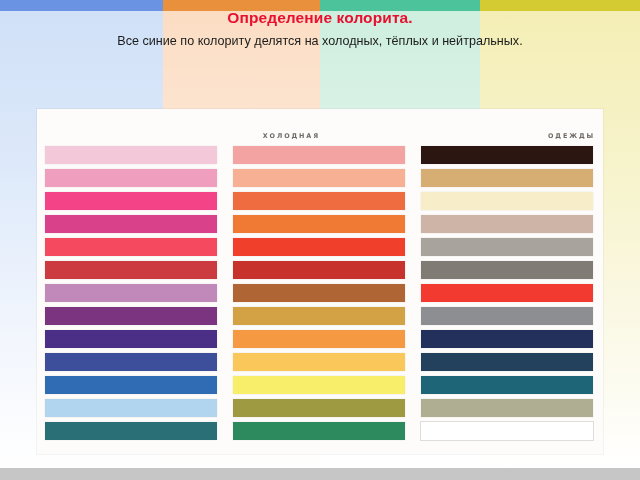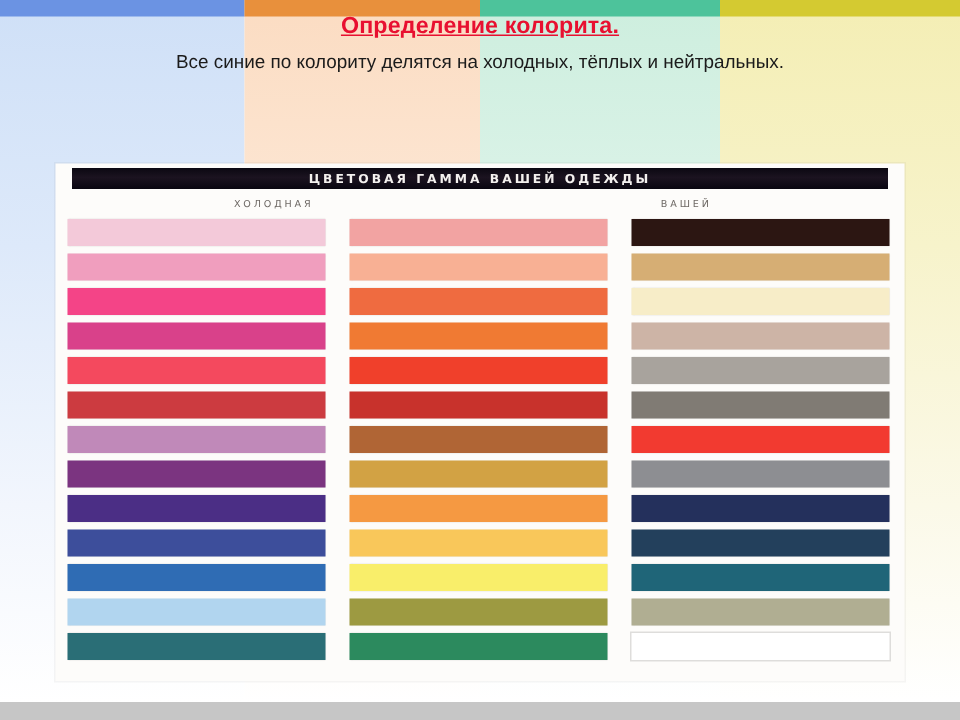--- a/index.html
+++ b/index.html
@@ -27,21 +27,21 @@
   .top-stripe span{height:100%;display:block;}
   .ts0{width:163px;background:#6b93e3;}
   .ts1{width:157px;background:#e8903c;}
   .ts2{width:160px;background:#4dc39b;}
   .ts3{width:160px;background:#d4ca31;}
 
   
   .text-block{position:absolute;left:0;top:8px;width:640px;z-index:4;text-align:center;}
   .slide-title{
     font-size:15.5px;font-weight:bold;color:#e81030;
-    letter-spacing:.1px;line-height:20px;margin:0 0 4px 0;text-decoration:underline;
+    letter-spacing:.1px;line-height:20px;margin:0 0 4px 0;
   }
   .slide-body{
     font-size:12.6px;color:#1b1b1b;line-height:19px;
     margin:0 auto;width:566px;
   }
   .slide-body .ln{display:block;white-space:pre;}
 
   
   .chart-card{
     position:absolute;left:37px;top:109px;width:566px;height:345px;
@@ -55,22 +55,22 @@
   }
   .chart-head-text{
     font-size:8.2px;font-weight:bold;color:#f3f0ee;
     letter-spacing:2.0px;white-space:nowrap;
     font-family:"DejaVu Sans",sans-serif;
   }
   .col-heads{
     position:absolute;left:8px;top:20px;width:550px;height:14px;display:flex;
   }
   .col-head{
-    flex:1;text-align:center;font-size:6.4px;letter-spacing:1.9px;
-    color:#6f6a66;font-weight:normal;white-space:nowrap;
+    flex:1;text-align:right;font-size:6.4px;letter-spacing:1.9px;
+    color:#6f6a66;font-weight:bold;white-space:nowrap;
     font-family:"DejaVu Sans",sans-serif;line-height:14px;
   }
   .swatch-grid{position:absolute;left:0;top:34px;width:566px;}
   .srow{display:flex;height:23px;}
   .scell{width:188.6px;display:flex;align-items:center;}
   .chip{
     height:18px;width:172px;margin-left:8px;
     box-shadow:0 0 1px rgba(0,0,0,.18);
   }
   .scell.c1 .chip{margin-left:7px;}
@@ -99,26 +99,23 @@
   </div>
 
   <div class="text-block">
     <div class="slide-title">Определение колорита.</div>
     <div class="slide-body">
       <span class="ln">Все синие по колориту делятся на холодных, тёплых и нейтральных.</span>
     </div>
   </div>
 
   <div class="chart-card">
-    <div class="chart-head">
-      <div class="chart-head-text">ЦВЕТОВАЯ ГАММА ВАШЕЙ ОДЕЖДЫ</div>
-    </div>
     <div class="col-heads">
       <div class="col-head">ХОЛОДНАЯ</div>
-      <div class="col-head">ВАШЕЙ</div>
+      <div class="col-head">ОДЕЖДЫ</div>
     </div>
     <div class="swatch-grid" id="swatch-grid">
         <div class="srow">
           <div class="scell c0">
             <div class="chip" style="background: rgb(243, 201, 217);"></div>
           </div>
           <div class="scell c1">
             <div class="chip" style="background: rgb(242, 163, 162);"></div>
           </div>
           <div class="scell c2">

